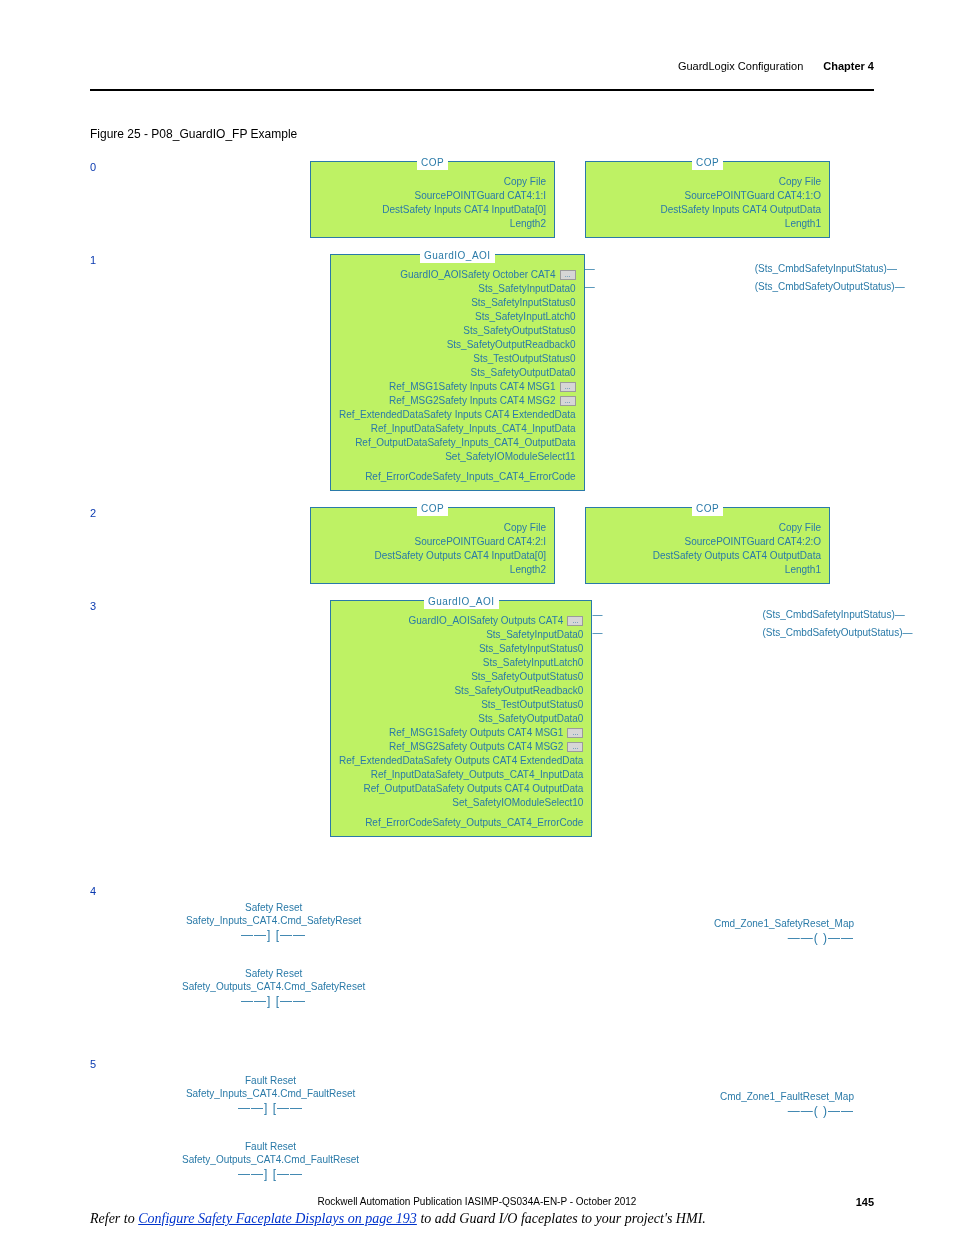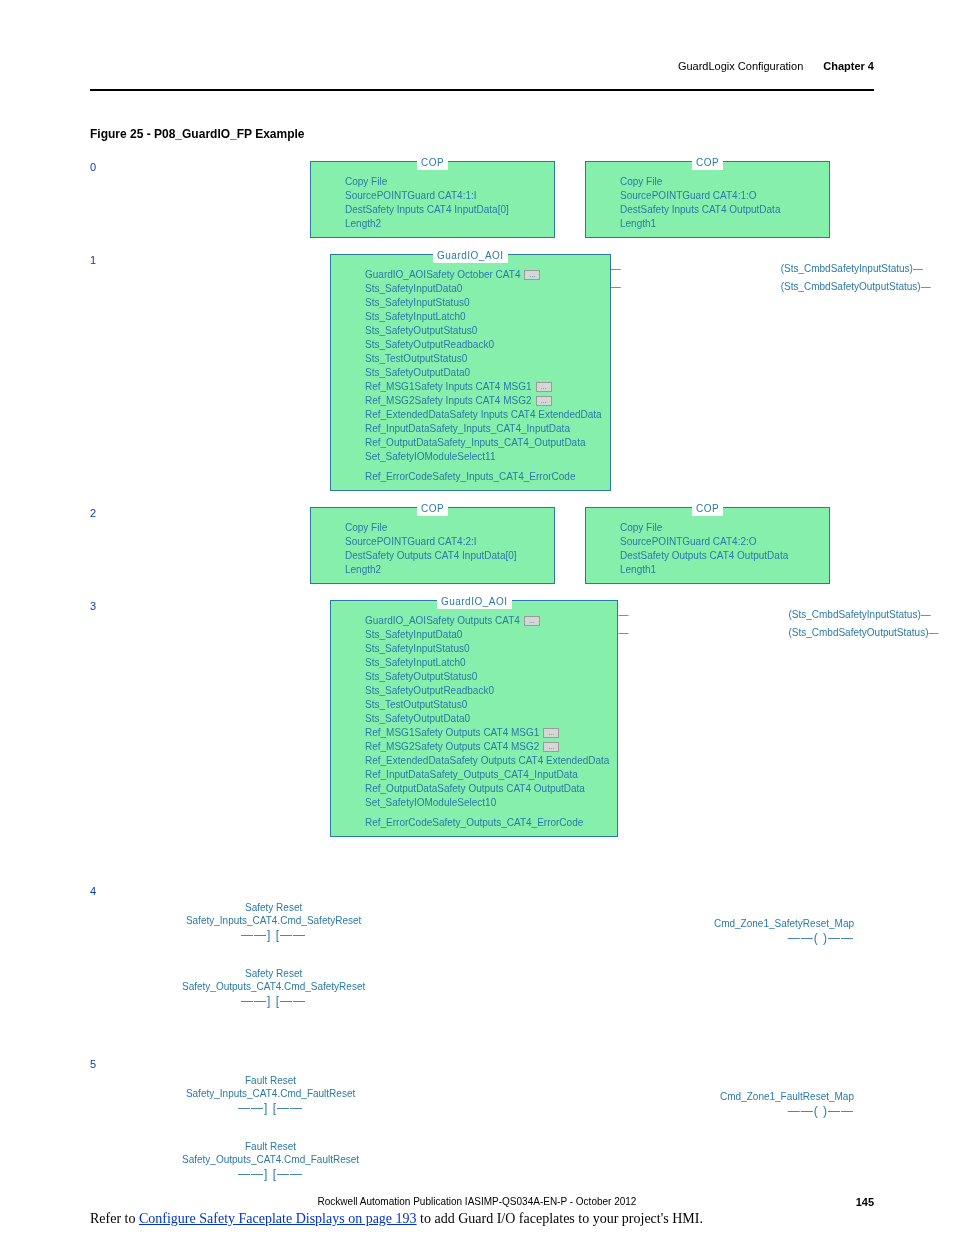--- a/index.html
+++ b/index.html
@@ -17,37 +17,37 @@
     display: flex;
     justify-content: flex-end;
     align-items: baseline;
     gap: 20px;
     border-bottom: 2px solid #000;
     padding-bottom: 17px;
     margin-bottom: 36px;
   }
   .header-text { font-size: 11px; }
   .header-chapter { font-size: 11px; font-weight: bold; }
-  .figure-title { font-weight: bold; font-size: 12px; margin-bottom: 12px; }
+  .figure-title { font-weight: normal; font-size: 12px; margin-bottom: 12px; }
   .ladder { position: relative; padding-left: 40px; }
   .rung-num {
     position: absolute;
     left: -40px;
     top: 8px;
     color: #0a3ab0;
     font-size: 11px;
   }
   .rung {
     position: relative;
     padding: 8px 0;
   }
   .cop-row { display: flex; gap: 30px; padding-left: 180px; }
   .cop-block, .aoi-block {
     border: 1px solid #2a7aa8;
-    background: #86efac;
+    background: #bef264;
     color: #2a7aa8;
     font-size: 10px;
     line-height: 1.4;
     padding: 5px 8px 6px 8px;
     position: relative;
   }
   .cop-block { width: 245px; }
   .aoi-row { padding-left: 180px; }
   .aoi-container { display: flex; align-items: flex-start; padding-left: 20px; }
   .aoi-block { width: 340px; }
@@ -56,21 +56,21 @@
     text-align: center;
     top: -11px;
     background: #fff;
     display: table;
     margin: 0 auto -6px auto;
     padding: 0 4px;
     color: #2a7aa8;
     font-size: 10px;
     letter-spacing: 0.5px;
   }
-  .cop-line, .aoi-line { display: flex; justify-content: flex-start; white-space: nowrap; margin-left: 26px; }
+  .cop-line, .aoi-line { display: flex; justify-content: flex-end; white-space: nowrap; }
   .ellipsis-btn {
     display: inline-block;
     width: 16px;
     height: 10px;
     background: #d6d6d6;
     border: 1px solid #9b9b9b;
     font-size: 7px;
     line-height: 7px;
     text-align: center;
     vertical-align: middle;
@@ -110,20 +110,21 @@
   .end-label {
     color: #0a3ab0;
     font-size: 11px;
     margin-top: 30px;
     margin-left: -30px;
   }
   .bottom-text {
     margin-top: 20px;
     font-size: 14px;
     font-family: Georgia, 'Times New Roman', serif;
+    font-style: italic;
   }
   .bottom-text a { color: #0033cc; text-decoration: underline; }
   .footer {
     position: absolute;
     bottom: 28px;
     left: 0;
     right: 0;
     display: flex;
     justify-content: center;
     gap: 0;

